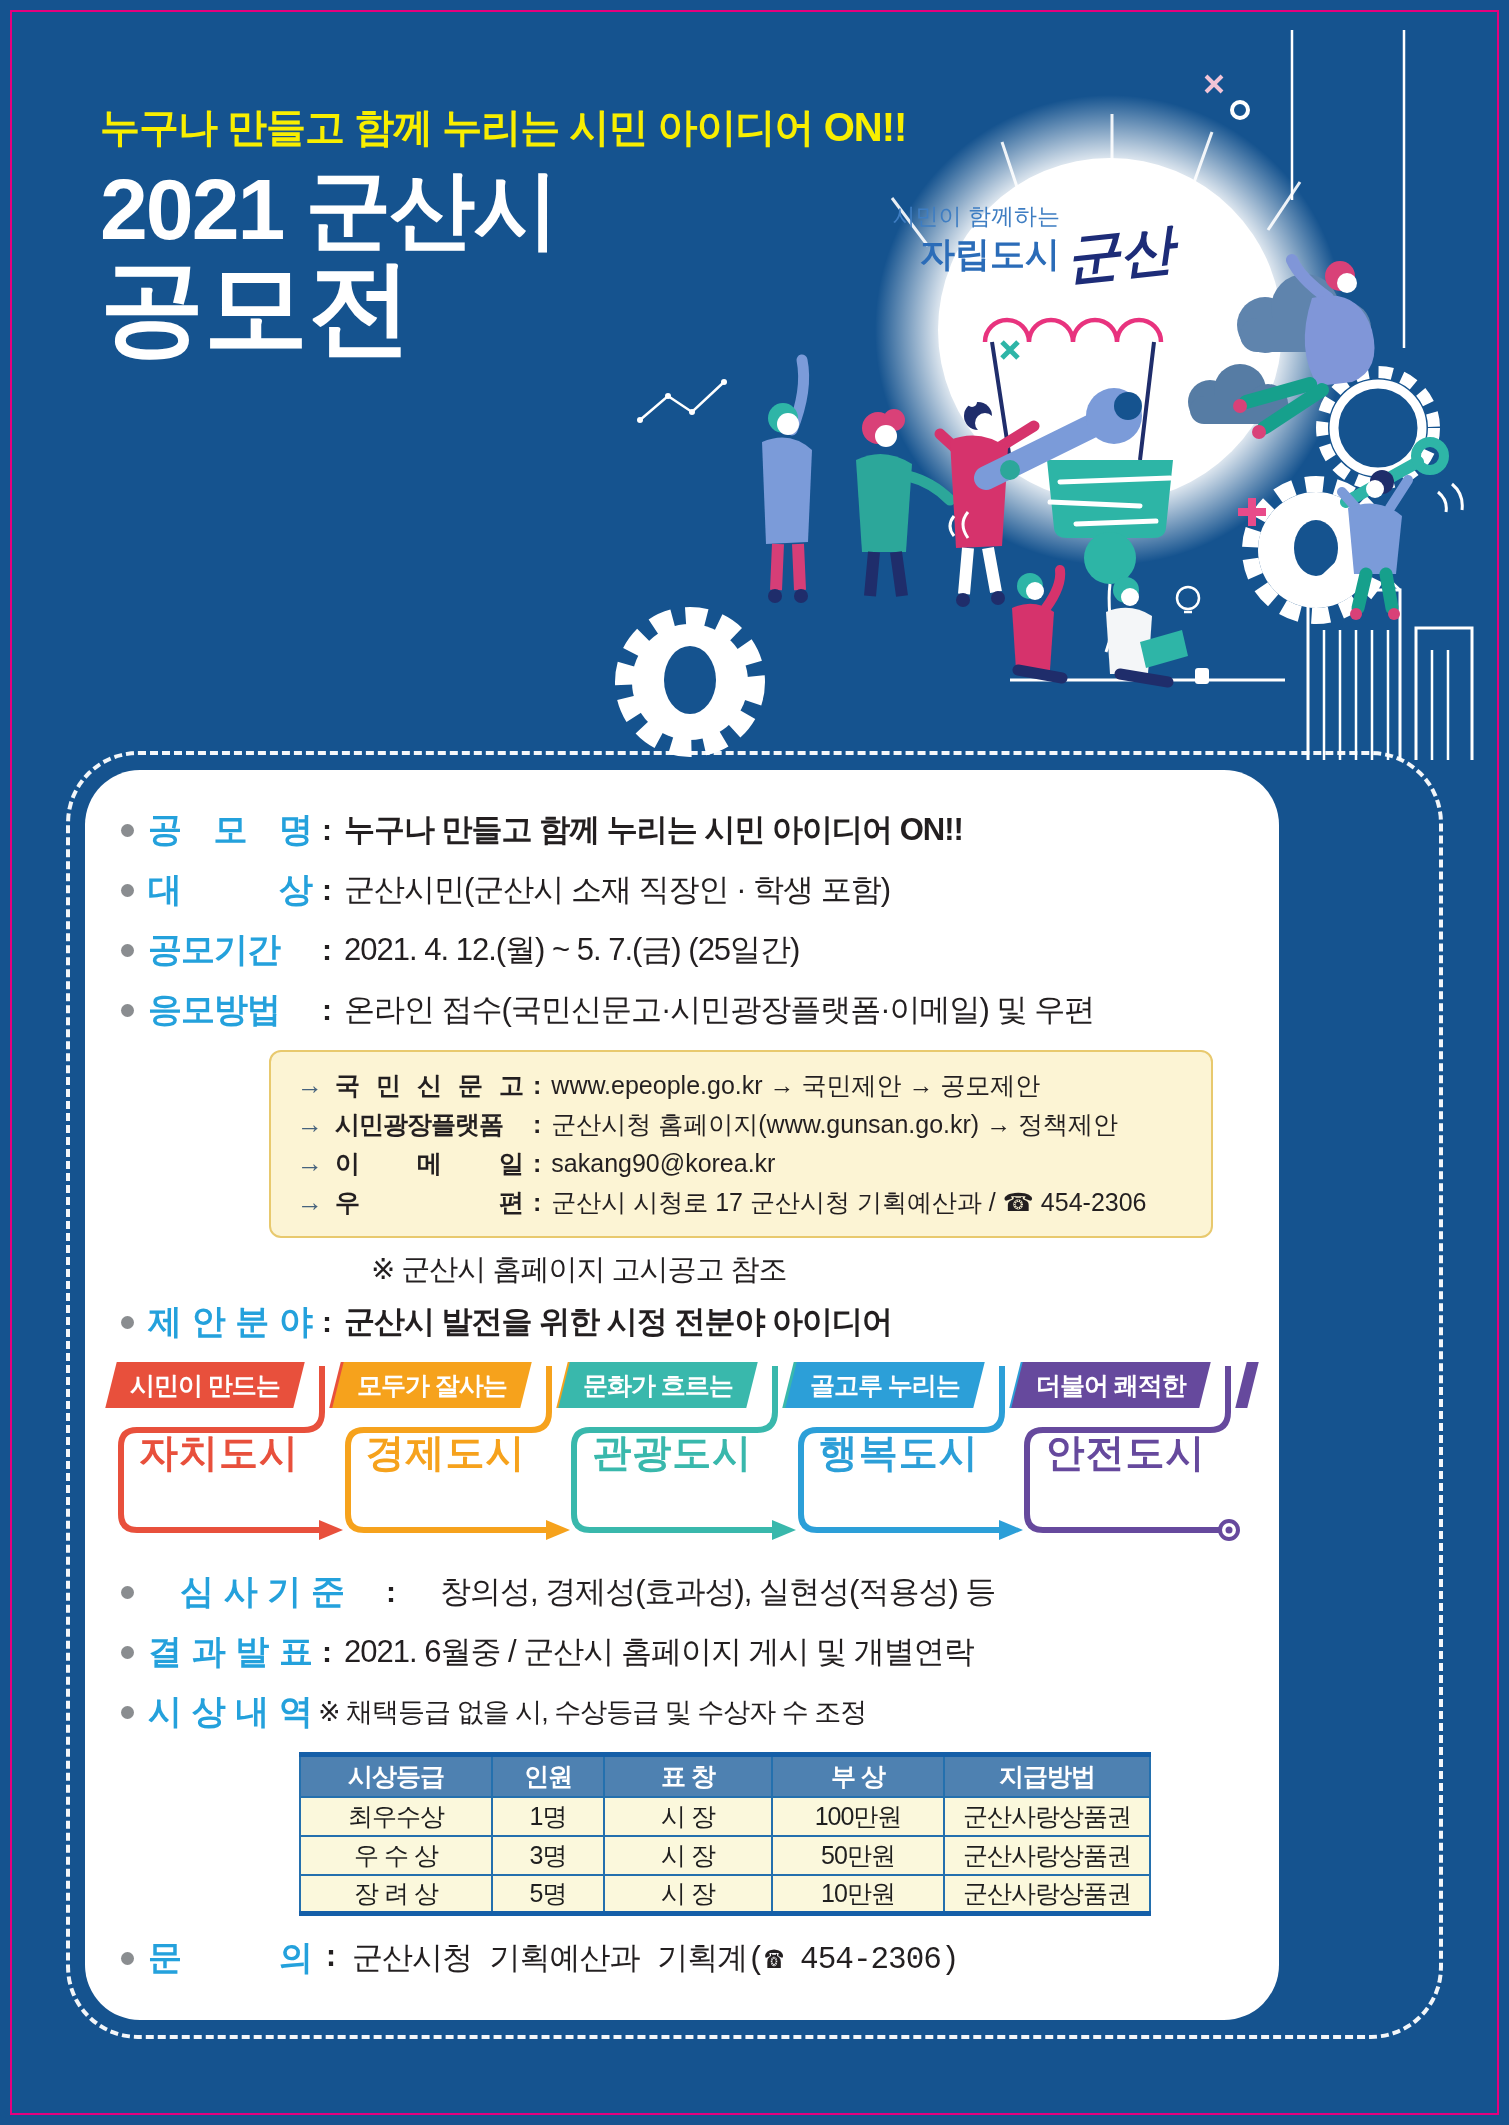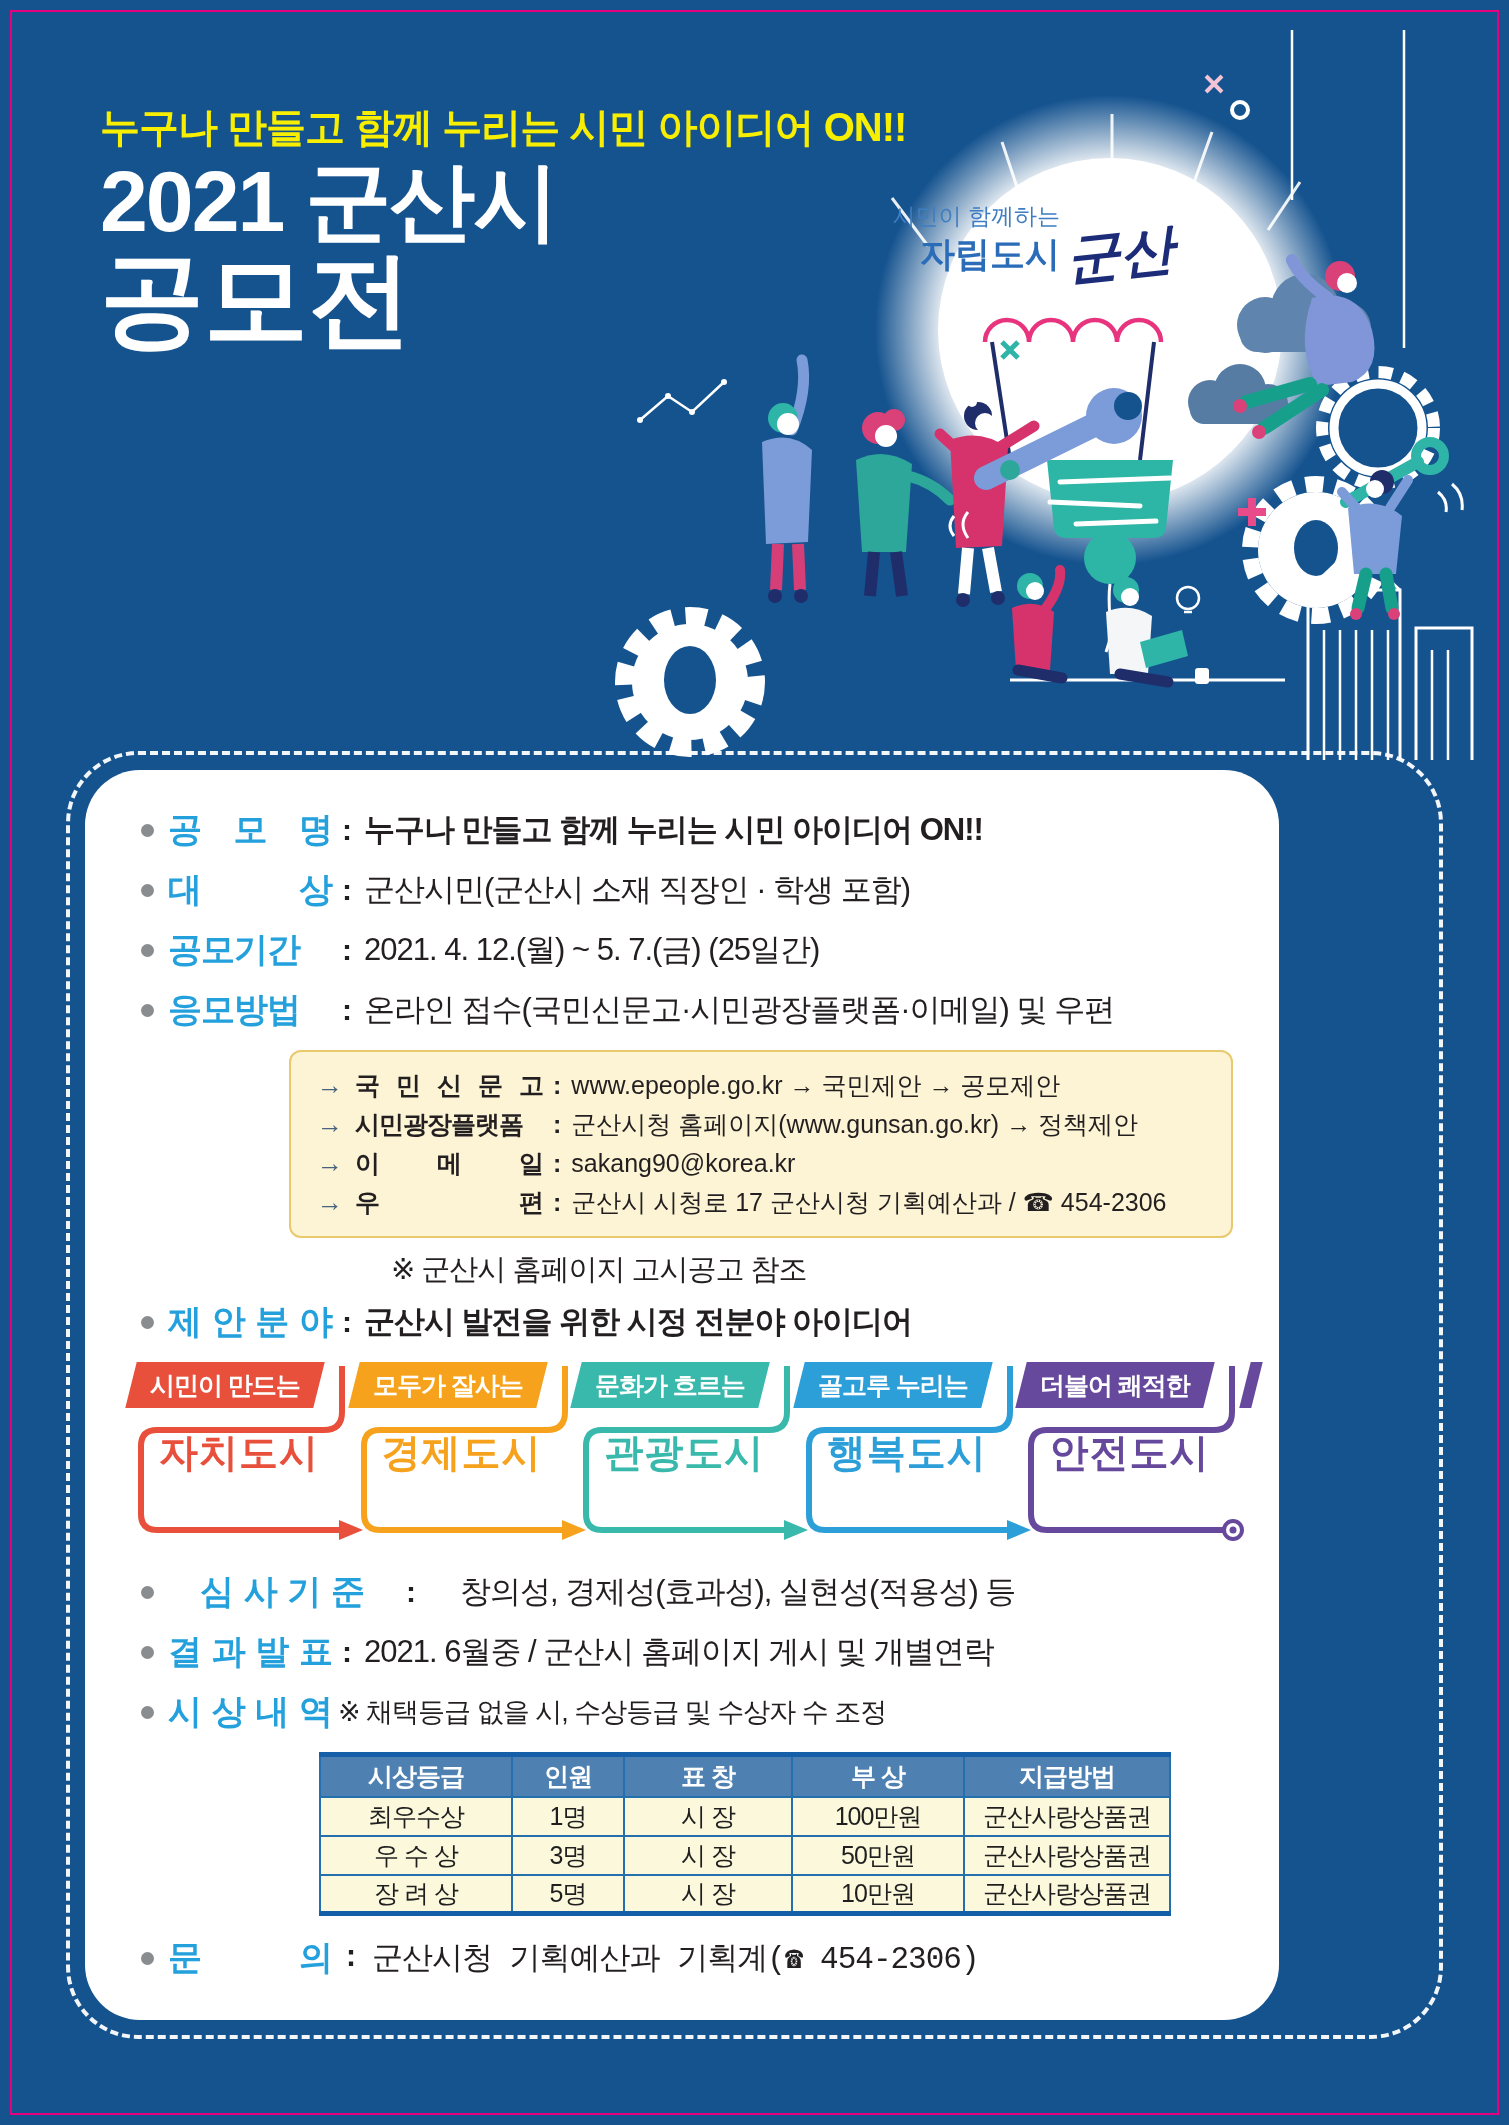--- a/index.html
+++ b/index.html
@@ -13,34 +13,34 @@
   .frame {
     position:absolute; left:10px; top:10px; right:10px; bottom:10px;
     border:2px solid #E6007E; pointer-events:none; z-index:50;
   }
   
   .slogan {
     position:absolute; left:100px; top:100px;
     font-size:40px; font-weight:800; color:#F8EE00; letter-spacing:-1px; z-index:5;
   }
   .title {
-    position:absolute; left:100px; top:156px; color:#fff; font-weight:800; z-index:5;
+    position:absolute; left:100px; top:164px; color:#fff; font-weight:800; z-index:5;
   }
   .title .t1 { font-size:86px; line-height:1.05; letter-spacing:-2px; }
   .title .t2, .title .t3 { font-size:104px; line-height:1.02; letter-spacing:0px; }
   .illu { position:absolute; left:540px; top:30px; width:969px; height:730px; z-index:1; }
   
   .card-dash {
     position:absolute; left:66px; top:751px; width:1377px; height:1288px;
     border:4px dashed rgba(255,255,255,.95); border-radius:72px; z-index:2;
   }
   .card {
     position:absolute; left:85px; top:770px; width:1194px; height:1250px;
     background:#fff; border-radius:55px; z-index:3;
-    padding:40px 56px 0 56px; overflow:hidden;
+    padding:40px 56px 0 36px; overflow:hidden;
   }
   .row { display:flex; align-items:center; height:40px; margin-bottom:20px; }
   .bullet { width:13px; height:13px; border-radius:50%; background:#8a8d90; margin-right:14px; flex-shrink:0; }
   .lbl {
     display:inline-block; width:164px; color:#24A1DC; font-size:34px; font-weight:800;
     text-align:justify; text-align-last:justify; letter-spacing:-1px;
   }
   .colon { color:#231F20; font-weight:700; font-size:30px; margin:0 12px 0 10px; }
   .val { color:#231F20; font-size:31px; font-weight:500; letter-spacing:-1px; white-space:nowrap; }
   .val.bold { font-weight:800; }

